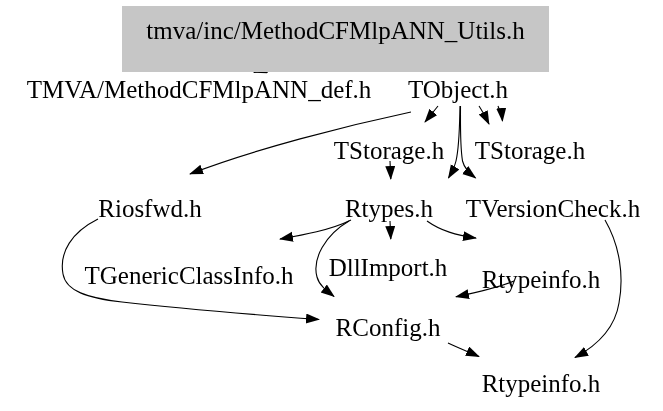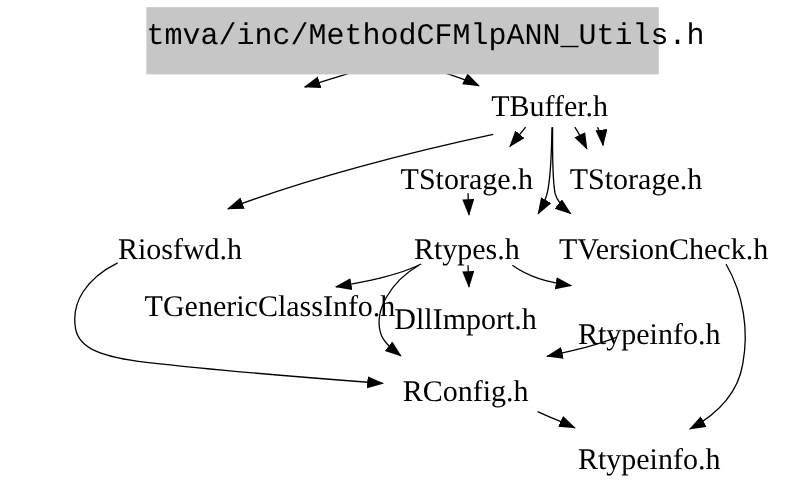--- a/index.html
+++ b/index.html
@@ -34,27 +34,26 @@
     white-space: nowrap;
     font-size: 25px;
     line-height: 1;
     cursor: pointer;
   }
   .node-box {
     position: absolute;
     left: 122px;
     top: 6px;
     width: 427px;
-    height: 56px;
+    height: 66px;
     background: #c6c6c6;
     text-align: center;
     white-space: nowrap;
     font-size: 25px;
     line-height: 50px;
-    font-family: Liberation Mono, monospace;
   }
 </style>
 </head>
 <body>
 
 <div id="graph-canvas">
 
   <svg id="edge-layer" width="663" height="411" viewBox="0 0 663 411" xmlns="http://www.w3.org/2000/svg">
     <defs>
       <marker id="arrow" markerUnits="userSpaceOnUse" markerWidth="16" markerHeight="12" refX="13" refY="5" orient="auto">
@@ -76,34 +75,35 @@
     <path class="edge" d="M 427 221 C 441 231, 456 235, 476 238" marker-end="url(#arrow)"></path>
     <path class="edge" d="M 349 221 C 325 235, 312 259, 317 277 C 319 285, 327 291, 334 296.5" marker-end="url(#arrow)"></path>
     <path class="edge" d="M 98 219 C 72 232, 59 252, 63 274 C 66 291, 87 298, 122 302 C 192 310, 259 315, 319 319.5" marker-end="url(#arrow)"></path>
     <path class="edge" d="M 514 281 C 497 288, 478 292, 456 296.8" marker-end="url(#arrow)"></path>
     <path class="edge" d="M 448 343 C 459 348, 469 352, 479 356.5" marker-end="url(#arrow)"></path>
     <path class="edge" d="M 605 220 C 620 246, 624 276, 619 303 C 615 328, 598 345, 575 357.5" marker-end="url(#arrow)"></path>
   </svg>
 
   <div class="node-box">tmva/inc/MethodCFMlpANN_Utils.h</div>
 
+  <div class="node" style="left:199px; top:89px;">TMVA/MethodCFMlpANN_def.h</div>
 
-  <div class="node" style="left:458px; top:89px;">TBuffer.h</div>
+  <div class="node" style="left:458px; top:89px;">TObject.h</div>
 
   <div class="node" style="left:389px; top:150px;">TStorage.h</div>
 
   <div class="node" style="left:530px; top:150px;">TStorage.h</div>
 
   <div class="node" style="left:129px; top:208px;margin-left:21px;">Riosfwd.h</div>
 
   <div class="node" style="left:389px; top:208px;">Rtypes.h</div>
 
   <div class="node" style="left:553px; top:208px;">TVersionCheck.h</div>
 
-  <div class="node" style="left:189px; top:256px;margin-left:36px;">TGenericClassInfo.h</div>
+  <div class="node" style="left:189px; top:275px;">TGenericClassInfo.h</div>
 
   <div class="node" style="left:388px; top:267px;">DllImport.h</div>
 
   <div class="node" style="left:541px; top:267px;margin-top:12px;">Rtypeinfo.h</div>
 
   <div class="node" style="left:388px; top:327px;">RConfig.h</div>
 
   <div class="node" style="left:541px; top:383px;">Rtypeinfo.h</div>
 
 </div>

